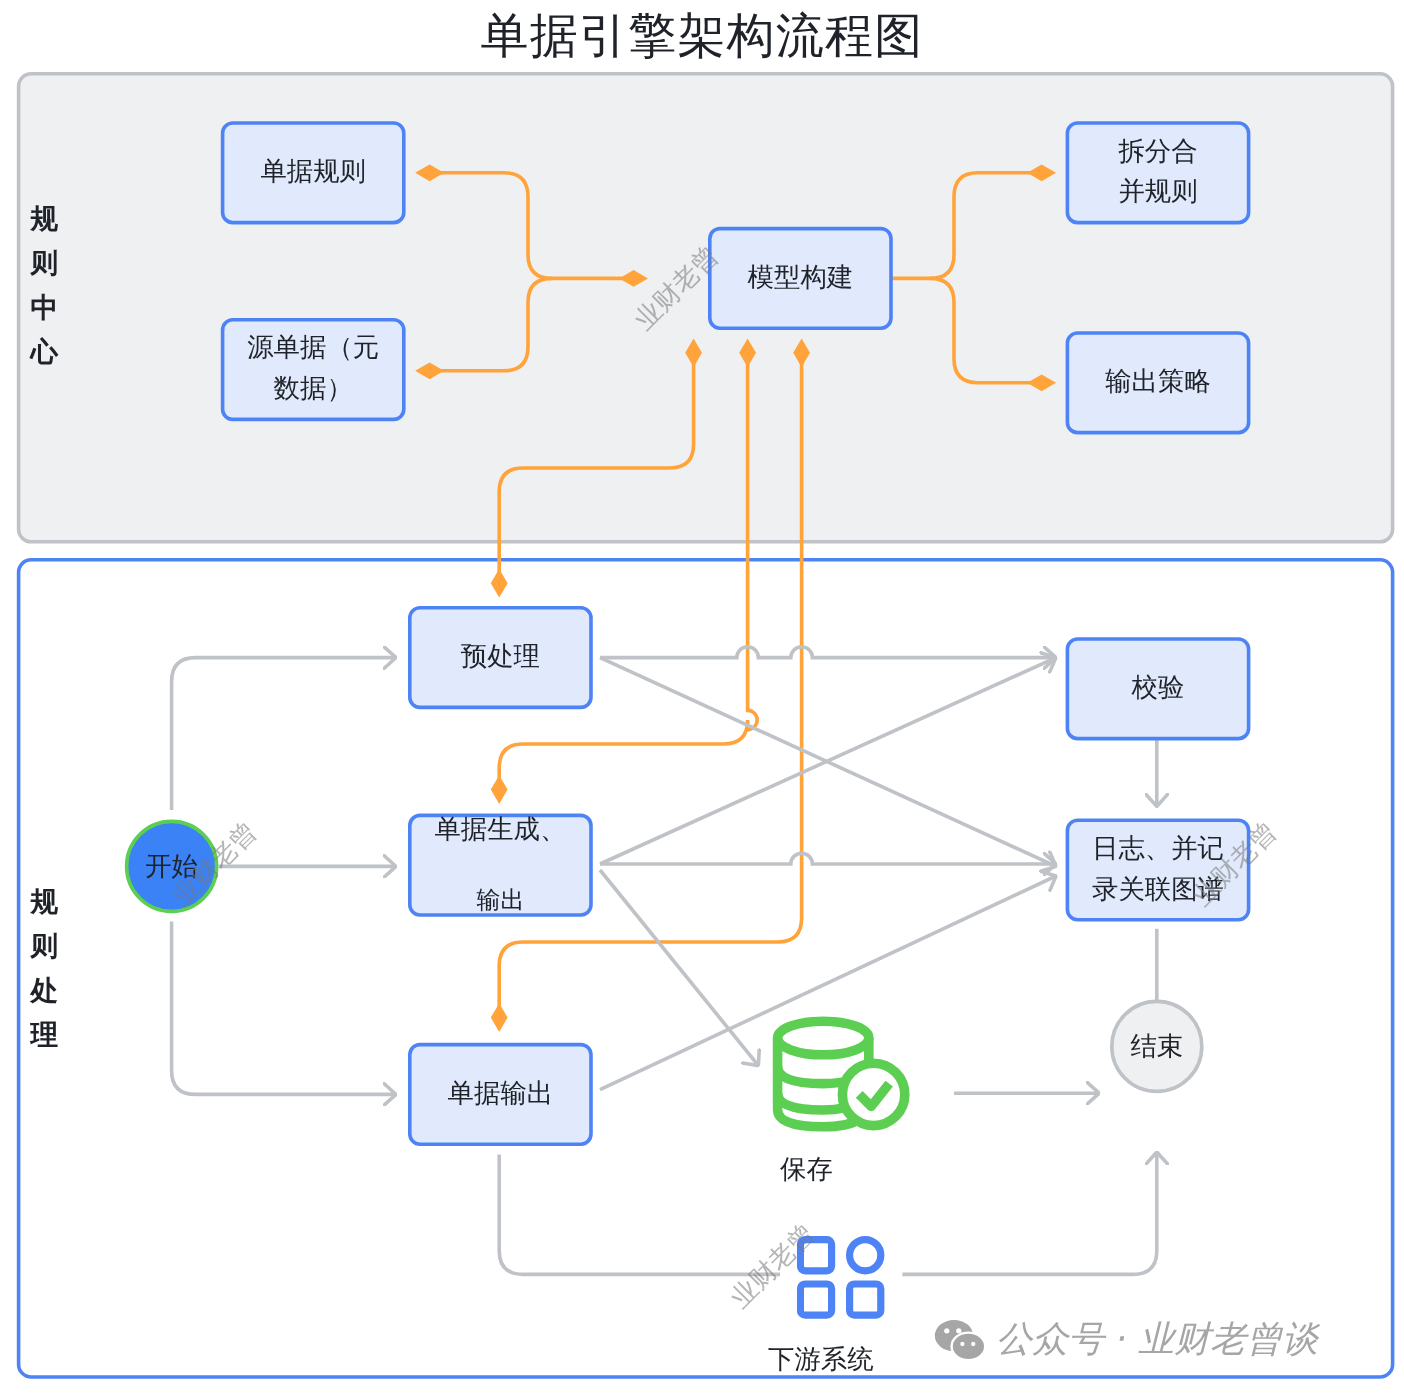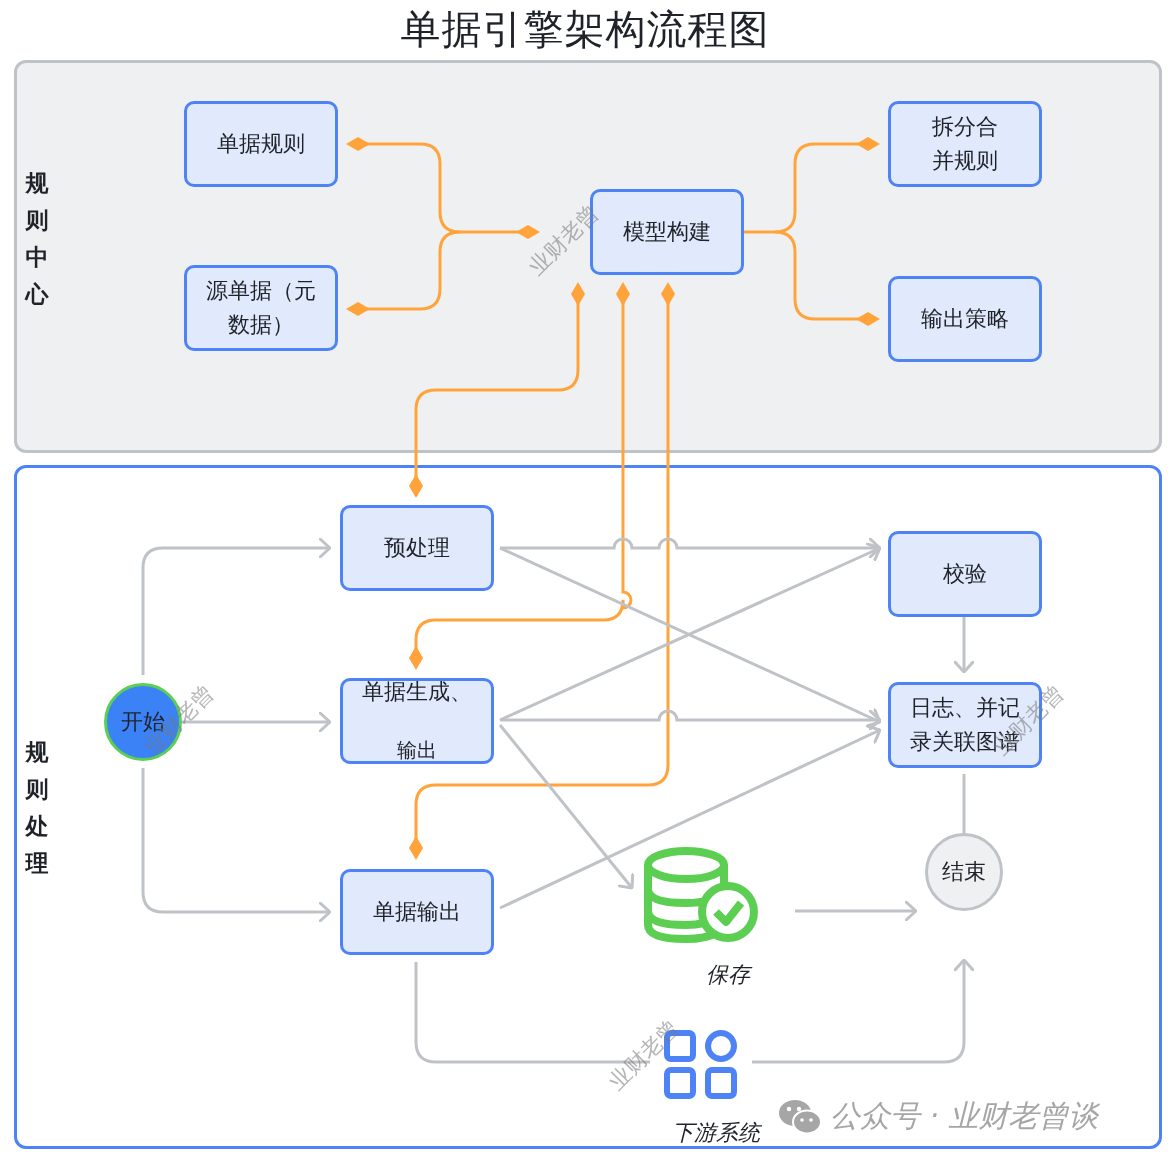--- a/index.html
+++ b/index.html
@@ -11,21 +11,21 @@
   .lane-center { left: 14px; top: 60px; width: 1148px; height: 393px; background: #eff0f2; border: 3px solid #bfc2c7; }
   .lane-process { left: 14px; top: 465px; width: 1148px; height: 684px; background: #ffffff; border: 3px solid #4d83f5; }
   .lane-label { position: absolute; font-weight: bold; font-size: 23px; line-height: 37px; width: 30px; text-align: center; color: #1f2329; }
   .node { position: absolute; box-sizing: border-box; background: #e1eafc; border: 3px solid #4d83f5; border-radius: 10px;
           display: flex; align-items: center; justify-content: center; text-align: center;
           font-size: 22px; line-height: 34px; color: #1f2329; padding: 0 10px; }
   .circle { position: absolute; box-sizing: border-box; border-radius: 50%; display: flex; align-items: center; justify-content: center; font-size: 22px; }
   .start { left: 104px; top: 683px; width: 78px; height: 78px; background: #3b82f6; border: 3px solid #5ccf53; }
   .end { left: 925px; top: 833px; width: 78px; height: 78px; background: #eff0f2; border: 3px solid #bfc2c7; }
   svg.wires { position: absolute; left: 0; top: 0; width: 1170px; height: 1164px; pointer-events: none; }
-  .icon-label { position: absolute; font-size: 22px; text-align: right; color: #1f2329; font-style: italic; }
+  .icon-label { position: absolute; font-size: 22px; text-align: left; color: #1f2329; }
   .footer { position: absolute; left: 778px; top: 1096px; font-size: 30px; color: #a6a6a6; display: flex; align-items: center; gap: 8px; font-style: italic; }
   .watermark { position: absolute; font-size: 22px; color: rgba(120,120,120,0.55); transform: rotate(-45deg); transform-origin: center; white-space: nowrap; pointer-events: none; }
 </style>
 </head>
 <body>
 
 <div class="title" style="left:-30px;">单据引擎架构流程图</div>
 
 <div class="lane lane-center"></div>
 <div class="lane lane-process"></div>

